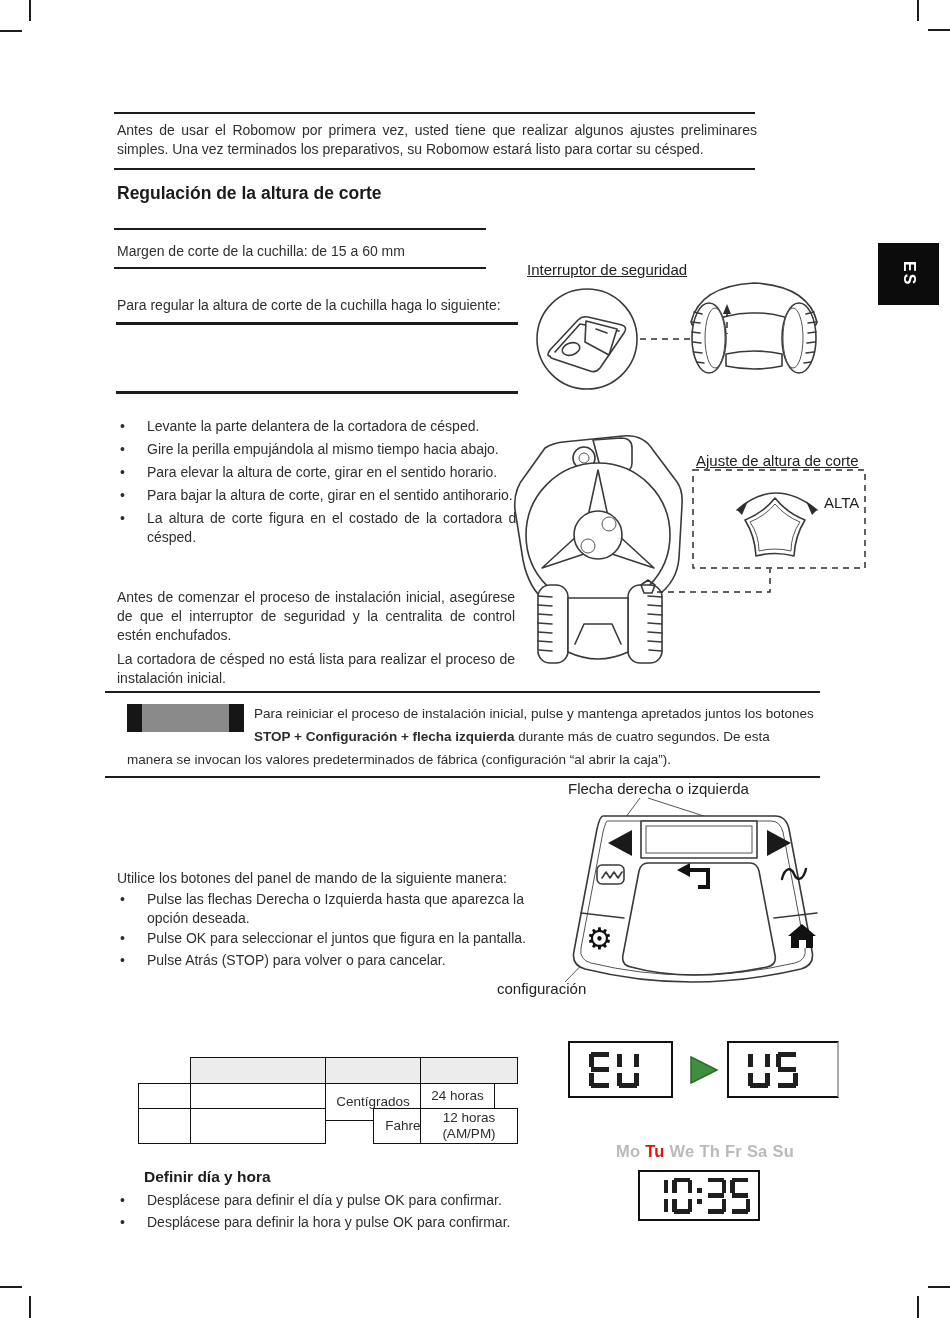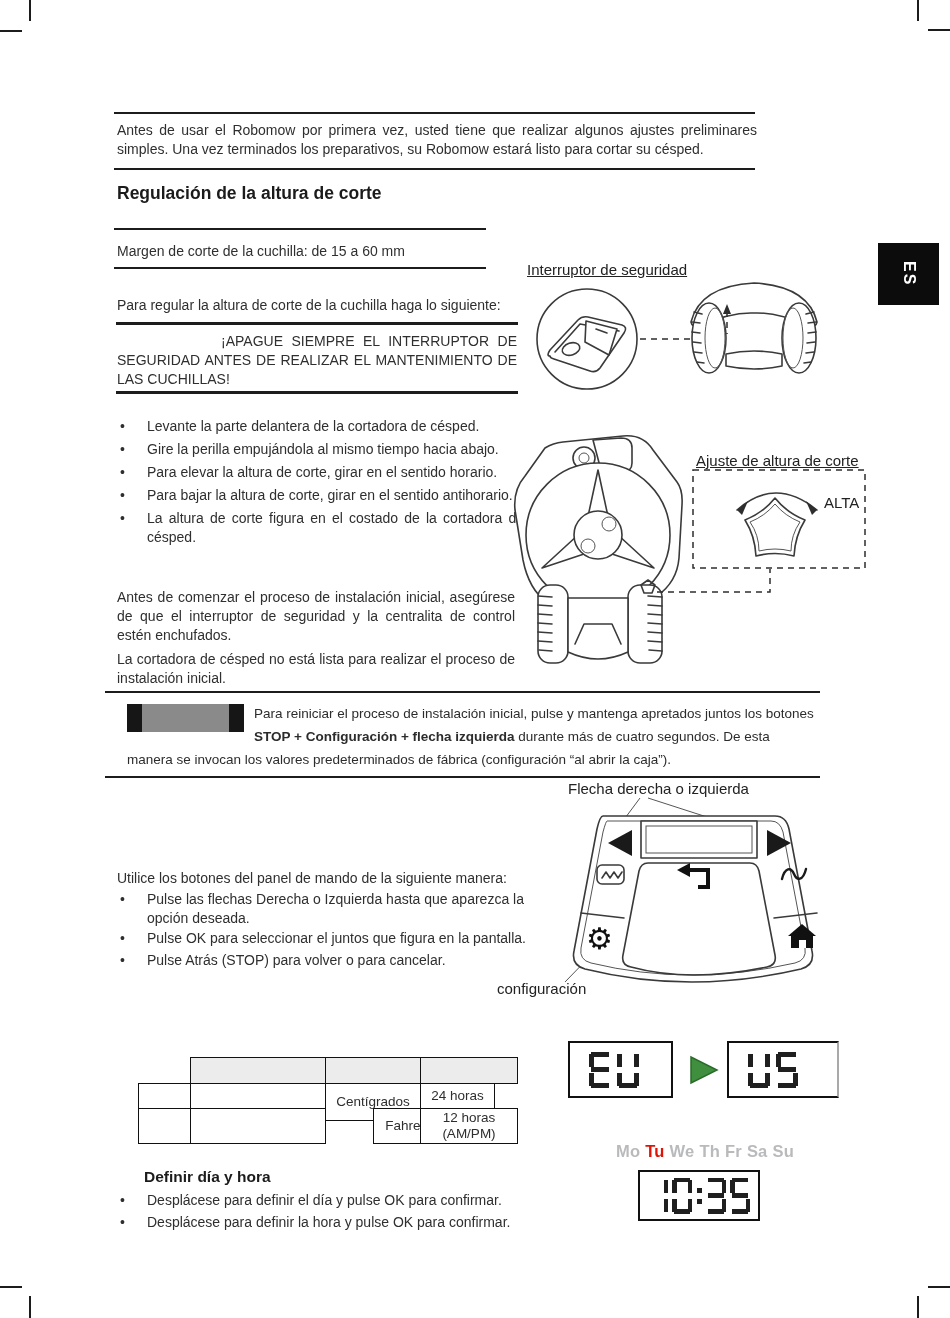--- a/index.html
+++ b/index.html
@@ -76,21 +76,20 @@
 
   <div class="abs h1" style="left:117px;top:183px;text-align:right;">Regulación de la altura de corte</div>
 
   <div class="rule" style="left:114px;top:228px;width:372px;height:2px;"></div>
   <div class="abs body-text" style="left:117px;top:242px;width:380px;">Margen de corte de la cuchilla: de 15 a 60 mm</div>
   <div class="rule" style="left:114px;top:267px;width:372px;height:1.5px;"></div>
 
   <div class="abs body-text" style="left:117px;top:296px;width:420px;">Para regular la altura de corte de la cuchilla haga lo siguiente:</div>
 
   <div class="rule" style="left:116px;top:322px;width:402px;height:2.5px;"></div>
-  <div class="abs warn" style="left:117px;top:332px;width:400px;">¡APAGUE SIEMPRE EL INTERRUPTOR DE SEGURIDAD ANTES DE REALIZAR EL MANTENIMIENTO DE LAS CUCHILLAS!</div>
   <div class="rule" style="left:116px;top:391px;width:402px;height:2.5px;"></div>
 
   <div class="bullet-row" style="left:120px;top:417px;width:404px;">
     <span class="bullet-dot">•</span>
     <span class="bullet-body body-text">Levante la parte delantera de la cortadora de césped.</span>
     </div>
   <div class="bullet-row" style="left:120px;top:440px;width:404px;">
     <span class="bullet-dot">•</span>
     <span class="bullet-body body-text">Gire la perilla empujándola al mismo tiempo hacia abajo.</span>
     </div>

